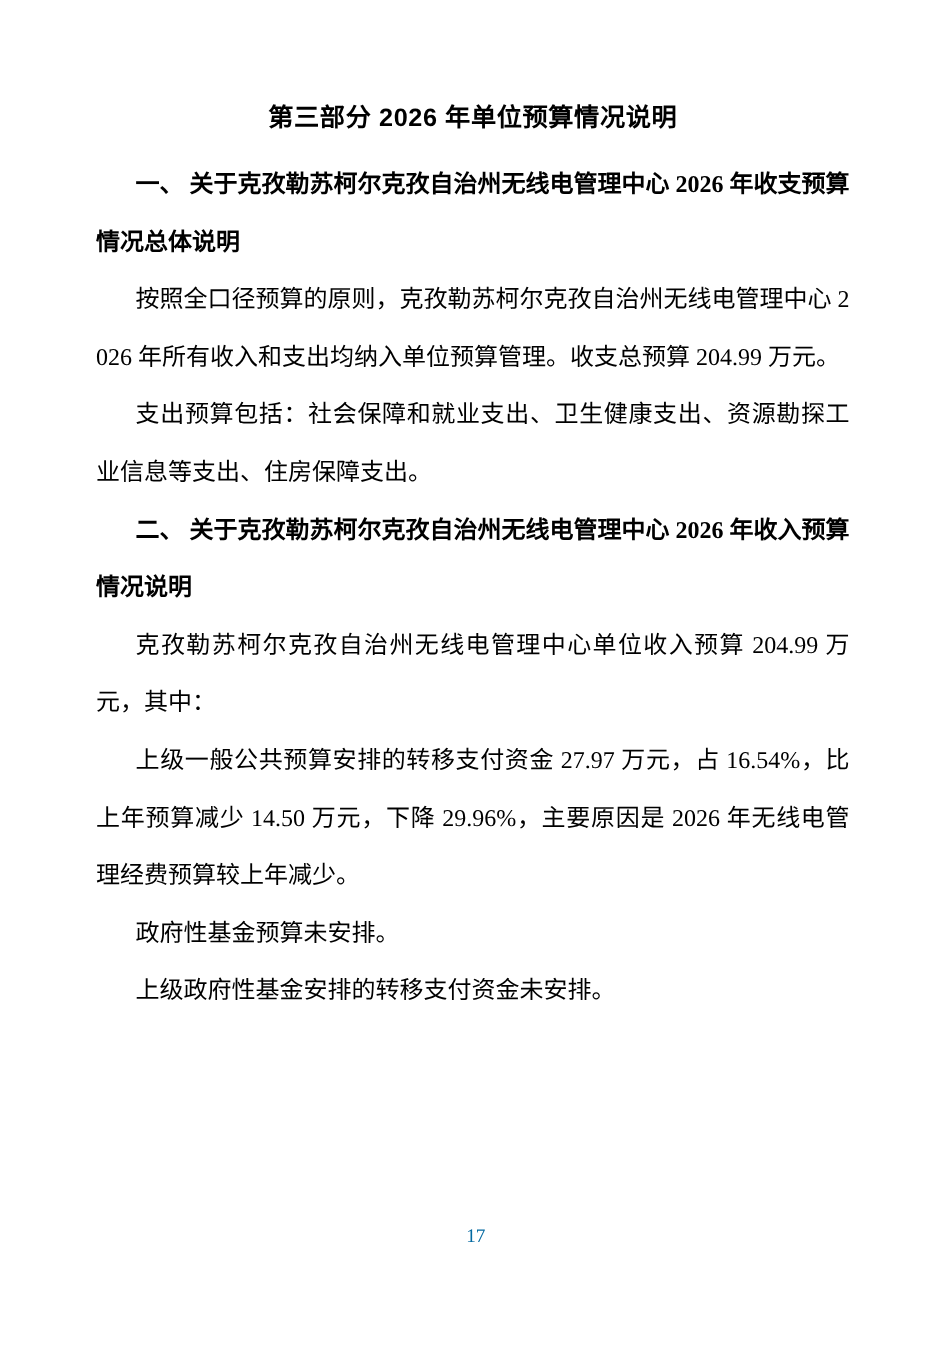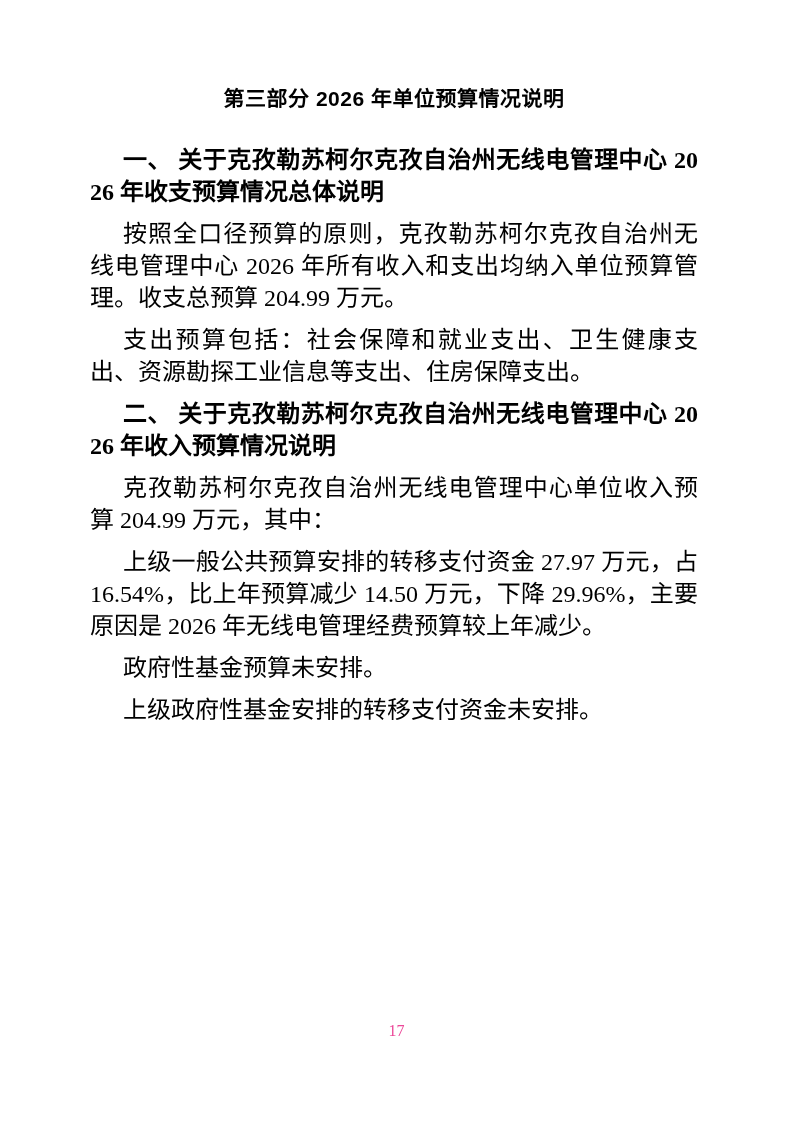--- a/index.html
+++ b/index.html
@@ -16,49 +16,49 @@
     font-family: "Liberation Serif", serif;
     overflow: hidden;
   }
   .content {
     position: absolute;
     left: 80px;
     top: 80px;
     width: 628px;
   }
   .doc-title {
-    margin: 0 0 26px 0;
+    margin: 0 0 12px 0;
     font-family: "Liberation Sans", sans-serif;
     font-size: 21px;
     line-height: 38px;
     font-weight: bold;
     text-align: center;
     letter-spacing: 0.5px;
   }
   .doc-body p {
-    margin: 10px;
-    font-size: 24px;
-    line-height: 32px;
+    margin: 0;
+    font-size: 20px;
+    line-height: 48px;
     text-align: justify;
     text-justify: inter-character;
     text-indent: 33px;
     word-break: break-all;
   }
   .doc-body p.heading {
     font-weight: bold;
   }
   .page-number {
     position: absolute;
     left: 0;
     right: 0;
     top: 1022px;
     text-align: center;
     font-family: "Liberation Serif", serif;
     font-size: 16px;
-    color: #ec4899;
+    color: #0369a1;
   }
 </style>
 </head>
 <body>
 
 <div class="page">
   <div class="content">
     <h1 class="doc-title">第三部分 2026 年单位预算情况说明</h1>
     <div class="doc-body" id="doc-body">
         <p class="heading">一、 关于克孜勒苏柯尔克孜自治州无线电管理中心 2026 年收支预算情况总体说明</p>

